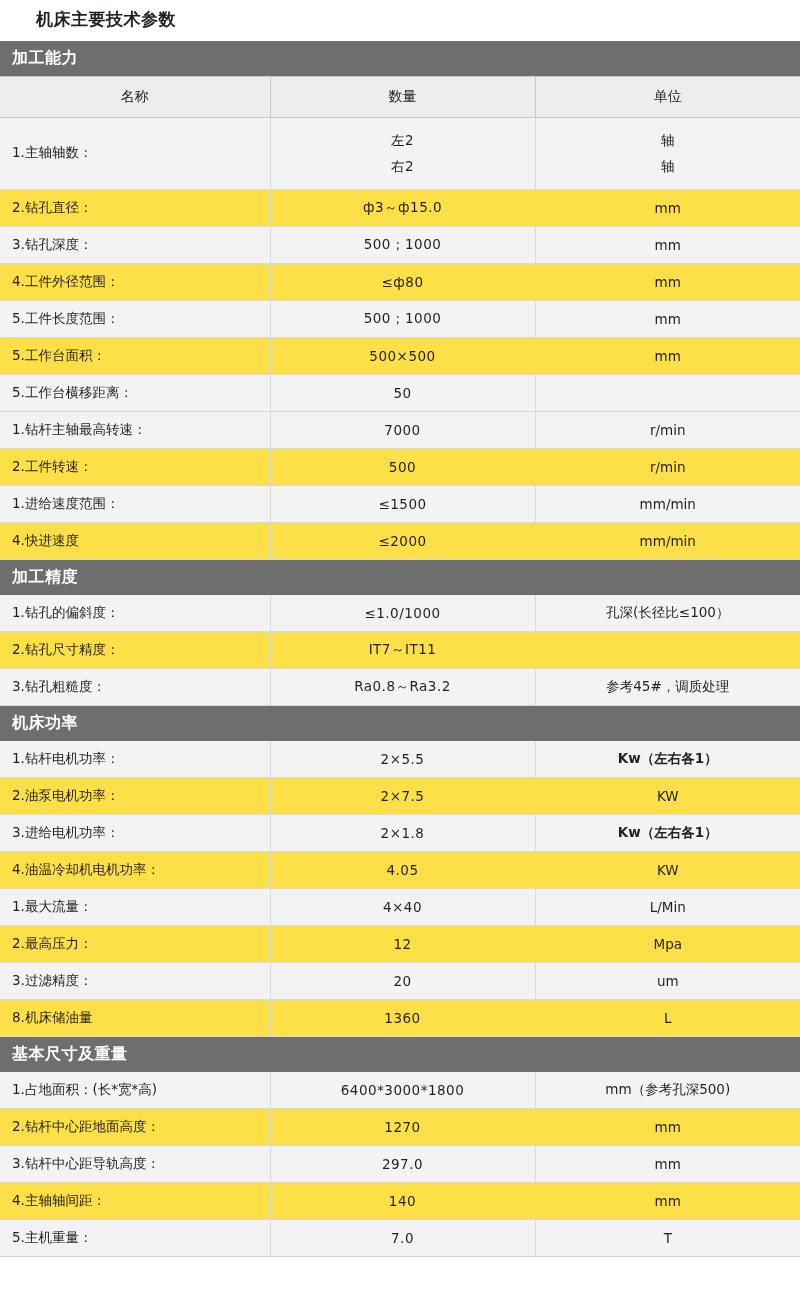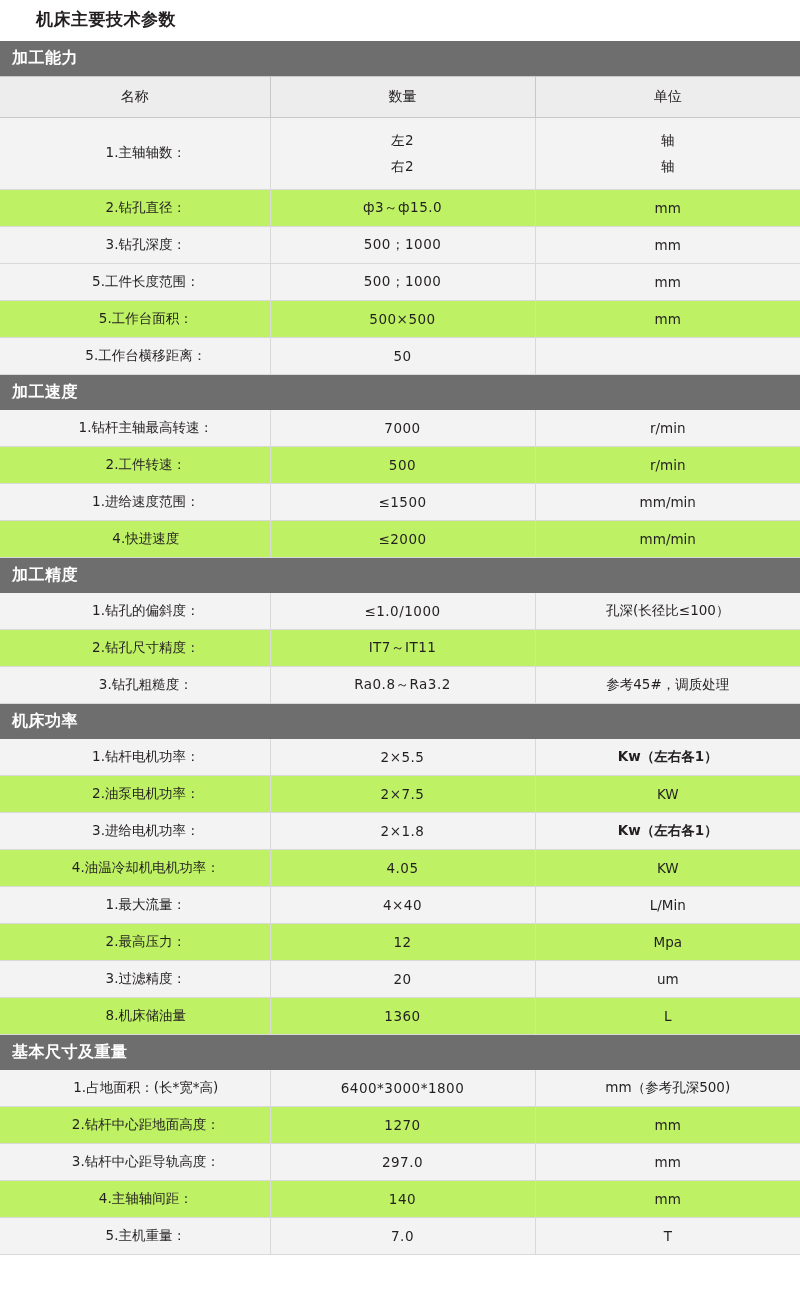--- a/index.html
+++ b/index.html
@@ -59,36 +59,36 @@
     border-right: 1px solid #c8c8c8;
   }
   tr.data-row td {
     font-size: 13.5px;
     padding: 9px 6px;
     border-bottom: 1px solid #d9d9d9;
     color: #231f20;
     vertical-align: middle;
   }
   tr.data-row td.name {
-    padding-left: 28px;
-    text-align: center;
+    padding-left: 12px;
+    text-align: left;
   }
   tr.data-row td.qty {
     text-align: center;
     border-left: 1px solid #d9d9d9;
     border-right: 1px solid #d9d9d9;
   }
   tr.data-row td.unit {
     text-align: center;
   }
   .shade td {
     background: #f3f3f3;
   }
   .plain td {
-    background: #bef264;
+    background: #fde047;
   }
   .stacked-line {
     display: block;
     line-height: 1.95;
   }
   .bold-cell {
     font-weight: bold;
     font-size: 15px;
   }
   .spaced {
@@ -131,38 +131,40 @@
         <tr class="data-row plain">
           <td class="name">2.钻孔直径：</td>
           <td class="qty spaced">ф3～ф15.0</td>
           <td class="unit">mm</td>
         </tr>
         <tr class="data-row shade">
           <td class="name">3.钻孔深度：</td>
           <td class="qty spaced">500；1000</td>
           <td class="unit">mm</td>
         </tr>
+        <tr class="data-row plain">
+          <td class="name">4.工件外径范围：</td>
+          <td class="qty spaced">≤ф80</td>
+          <td class="unit">mm</td>
+        </tr>
         <tr class="data-row shade">
           <td class="name">5.工件长度范围：</td>
           <td class="qty spaced">500；1000</td>
           <td class="unit">mm</td>
         </tr>
         <tr class="data-row plain">
           <td class="name">5.工作台面积：</td>
           <td class="qty spaced">500×500</td>
           <td class="unit">mm</td>
         </tr>
         <tr class="data-row shade">
           <td class="name">5.工作台横移距离：</td>
           <td class="qty spaced">50</td>
           <td class="unit"></td>
         </tr>
-        <tr class="section-row">
-          <td colspan="3">加工速度</td>
-        </tr>
         <tr class="data-row shade">
           <td class="name">1.钻杆主轴最高转速：</td>
           <td class="qty spaced">7000</td>
           <td class="unit">r/min</td>
         </tr>
         <tr class="data-row plain">
           <td class="name">2.工件转速：</td>
           <td class="qty spaced">500</td>
           <td class="unit">r/min</td>
         </tr>

